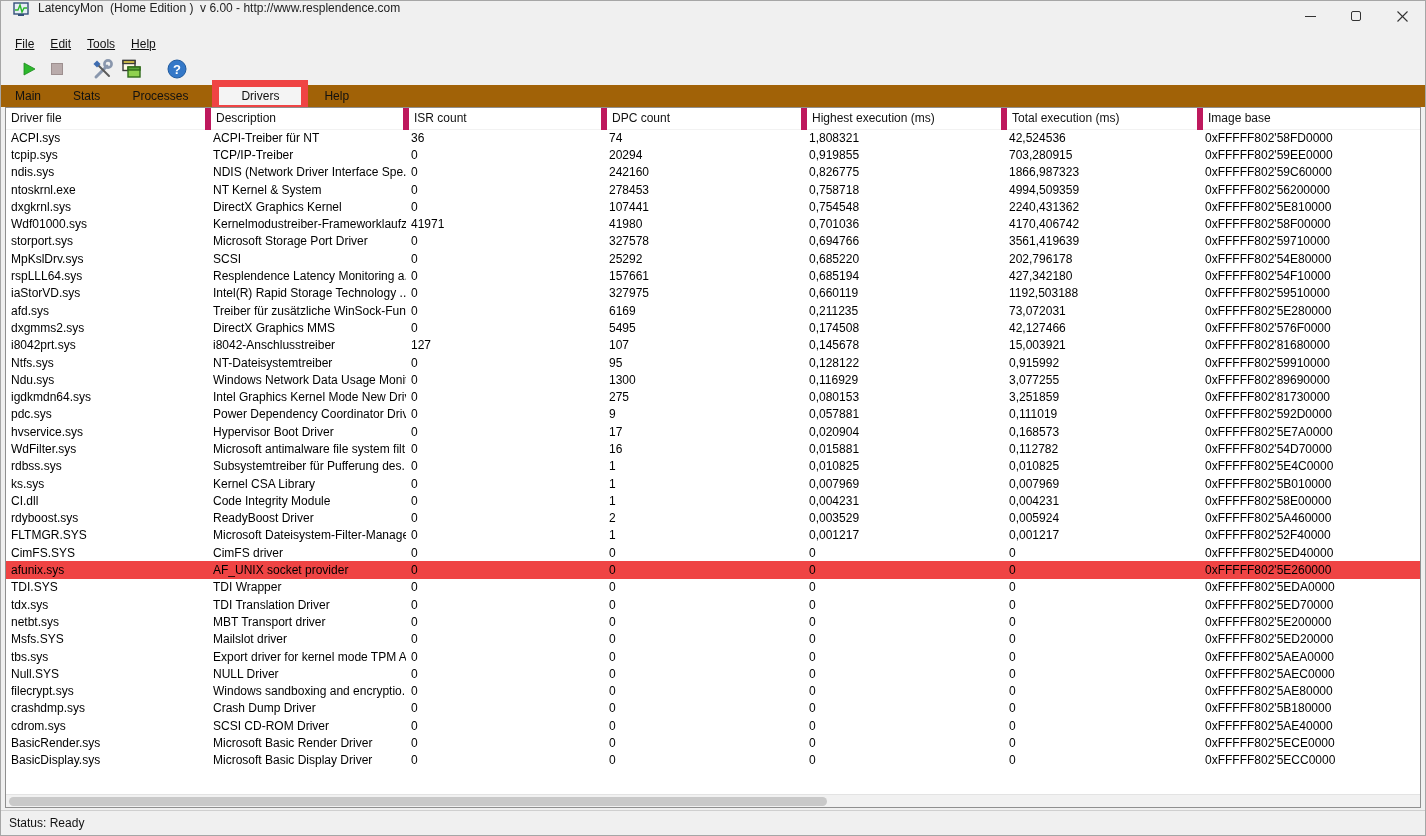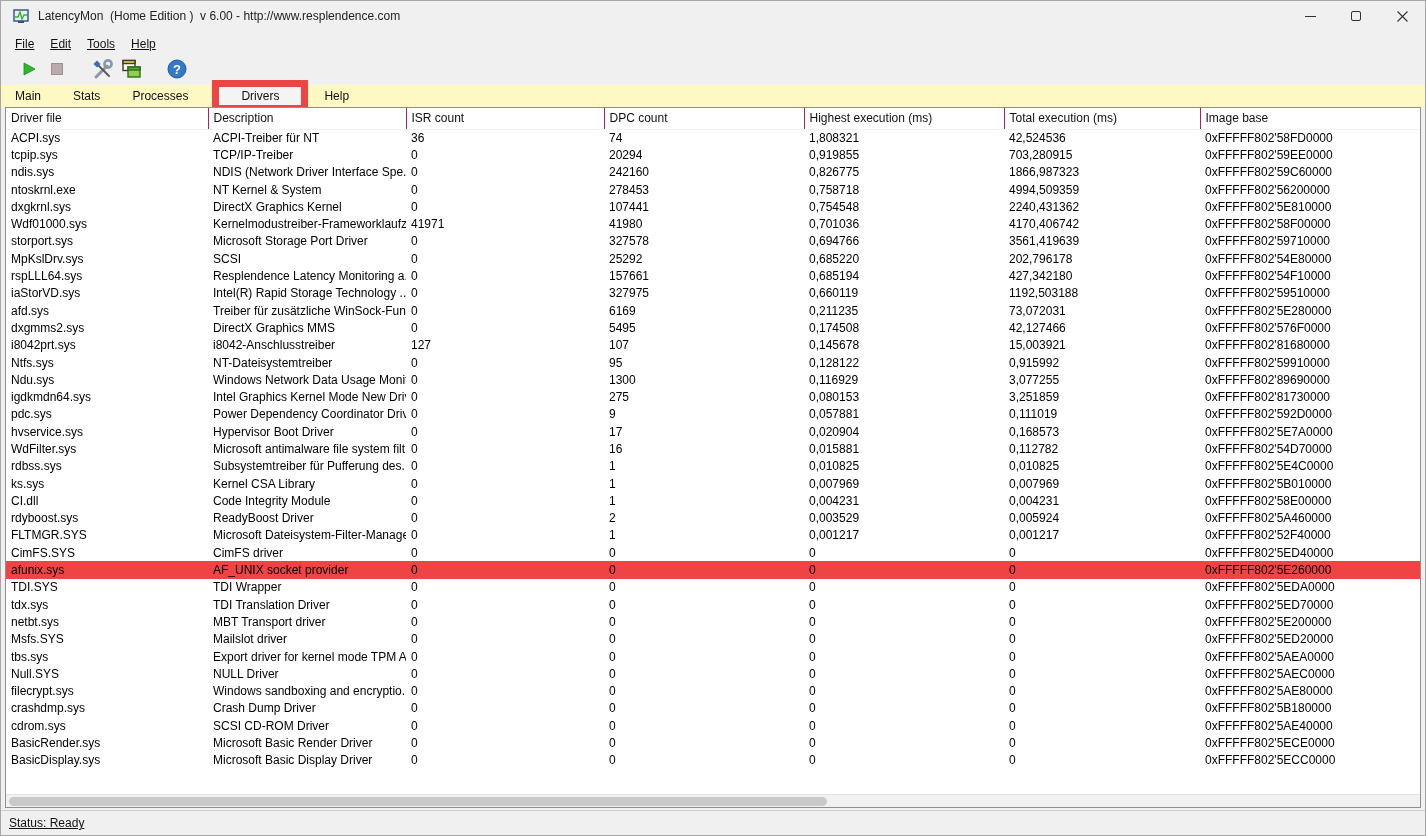--- a/index.html
+++ b/index.html
@@ -11,55 +11,55 @@
     background: #f0f0f0;
   }
   .window {
     width: 1426px; height: 836px;
     border: 1px solid #a6a6a6;
     background: #f0f0f0;
     display: flex; flex-direction: column;
     overflow: hidden;
   }
   
-  .titlebar { height: 30px; flex: 0 0 30px; display: flex; align-items: center; padding-left: 12px; background: #f0f0f0; }
+  .titlebar { height: 30px; flex: 0 0 30px; display: flex; align-items: flex-start; padding-left: 12px; background: #f0f0f0; }
   .app-icon { width: 16px; height: 16px; display: inline-flex; }
   .title-text { margin-left: 9px; font-size: 12px; color: #222; white-space: pre; }
   .win-controls { margin-left: auto; display: flex; height: 100%; }
   .win-btn { width: 46px; height: 100%; display: flex; align-items: center; justify-content: center; }
   .min-glyph { width: 11px; height: 1px; background: #333; }
   .max-glyph { width: 10px; height: 10px; border: 1px solid #333; border-radius: 2px; }
   
   .menubar { height: 22px; flex: 0 0 22px; display: flex; align-items: flex-end; padding-left: 6px; background: #f0f0f0; text-decoration: underline; }
   .menu-item { display: inline-block; padding: 2px 8px; cursor: default; }
   .menu-item::first-letter { text-decoration: underline; }
   
   .toolbar { height: 32px; flex: 0 0 32px; display: flex; align-items: center; padding-left: 14px; background: #f0f0f0; }
   .tool-btn { width: 28px; height: 26px; display: flex; align-items: center; justify-content: center; background: transparent; border: 1px solid transparent; }
   .tool-gap { width: 18px; }
   
-  .tabbar { height: 22px; flex: 0 0 22px; display: flex; align-items: center; padding-left: 6px; background: #fef9c3; }
+  .tabbar { height: 22px; flex: 0 0 22px; display: flex; align-items: center; padding-left: 6px; background: #a16207; }
   .tab { padding: 3px 16px 3px 8px; margin-right: 8px; color: #111; cursor: default; }
   .tab.active { border: 7px solid #ef4444; background: #f4f4f4; padding: 2px 22px; }
   
   .content-panel {
     position: relative;
     flex: 1 1 auto;
     margin: 0 4px;
     background: #ffffff;
     border: 1px solid #8f8f8f;
     overflow: hidden;
   }
   table { border-collapse: collapse; table-layout: fixed; width: 1418px; }
   thead th {
     height: 21px;
     font-weight: normal;
     text-align: left;
     padding: 0 5px;
-    border-right: 1px solid #be185d;
+    border-right: 6px solid #be185d;
     border-bottom: 1px solid #f2f2f2;
     background: #fff;
     white-space: nowrap; overflow: hidden;
     color: #111;
   }
   tbody td {
     height: 17.3px;
     padding: 0 5px;
     white-space: nowrap; overflow: hidden;
     color: #000;
@@ -75,21 +75,20 @@
     background: #c9c9c9; border-radius: 5px;
   }
   
   .statusbar {
     height: 25px; flex: 0 0 25px;
     display: flex; align-items: center;
     padding-left: 8px;
     border-top: 1px solid #cfcfcf;
     margin-top: 2px;
     background: #f0f0f0;
-    text-decoration: underline;
   }
 </style>
 </head>
 <body>
 
 <div class="window">
 
   <div class="titlebar">
     <span class="app-icon">
       <svg width="16" height="16" viewBox="0 0 16 16">

